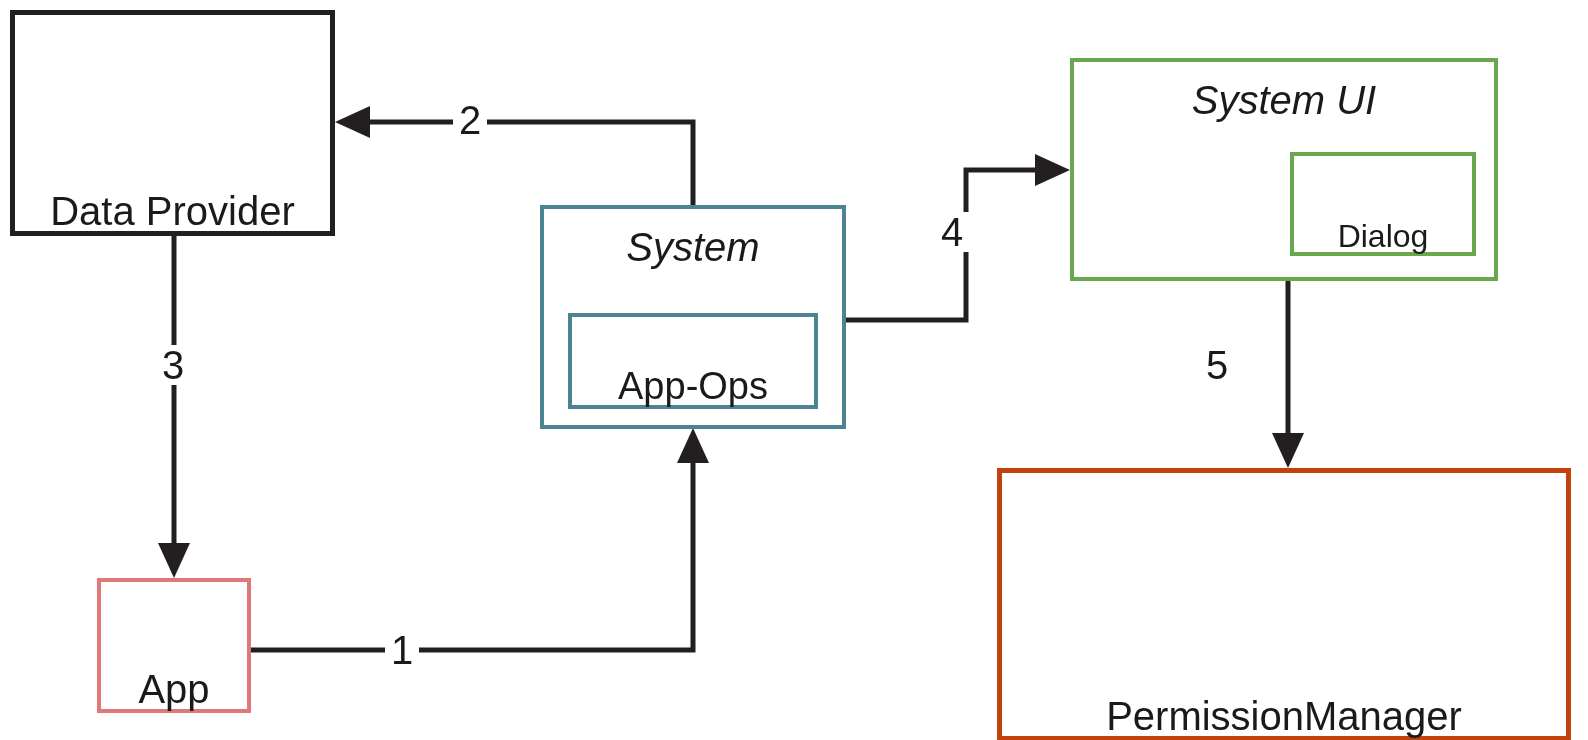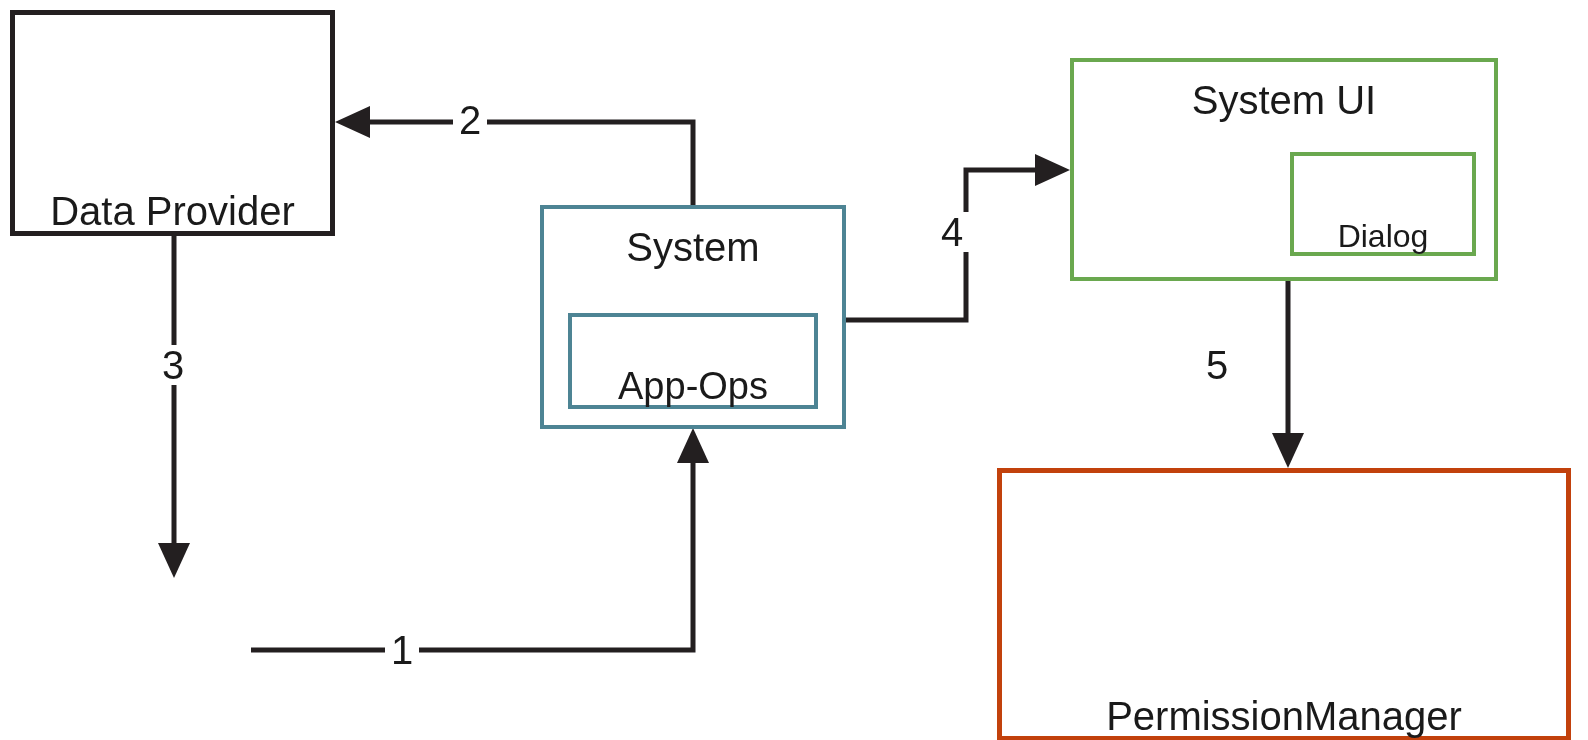--- a/index.html
+++ b/index.html
@@ -32,20 +32,21 @@
     white-space: nowrap;
     user-select: none;
   }
   
   .node.center-label {
     align-items: flex-end;
   }
   
   .node.container-node {
     align-items: flex-start;
+    font-style: italic;
   }
   .node.container-node > .node-label {
     margin-top: 18px;
   }
 
   #node-data-provider {
     left: 10px; top: 10px; width: 325px; height: 226px;
     border: 5px solid #231f20;
   }
   #node-system {
@@ -158,18 +159,21 @@
   </div>
 
   <div class="node container-node" id="node-system-ui">
     <span class="node-label">System UI</span>
   </div>
 
   <div class="node center-label" id="node-dialog">
     <span class="node-label">Dialog</span>
   </div>
 
+  <div class="node center-label" id="node-app">
+    <span class="node-label">App</span>
+  </div>
 
   <div class="node center-label" id="node-permission-manager">
     <span class="node-label">PermissionManager</span>
   </div>
 
 </div>
 
 </body></html>

